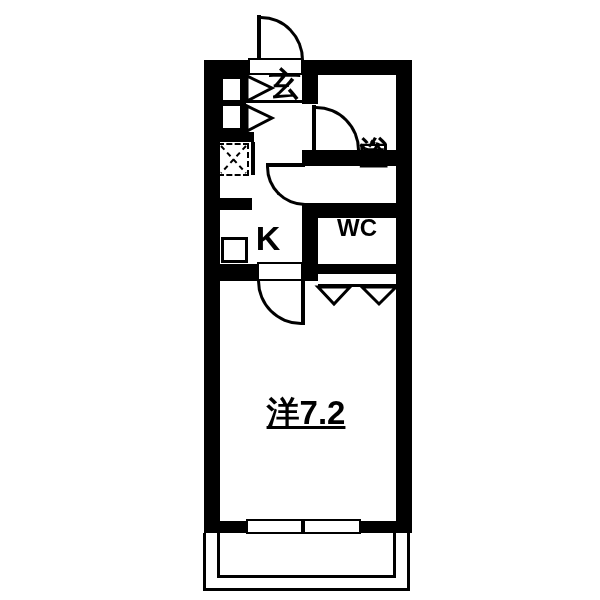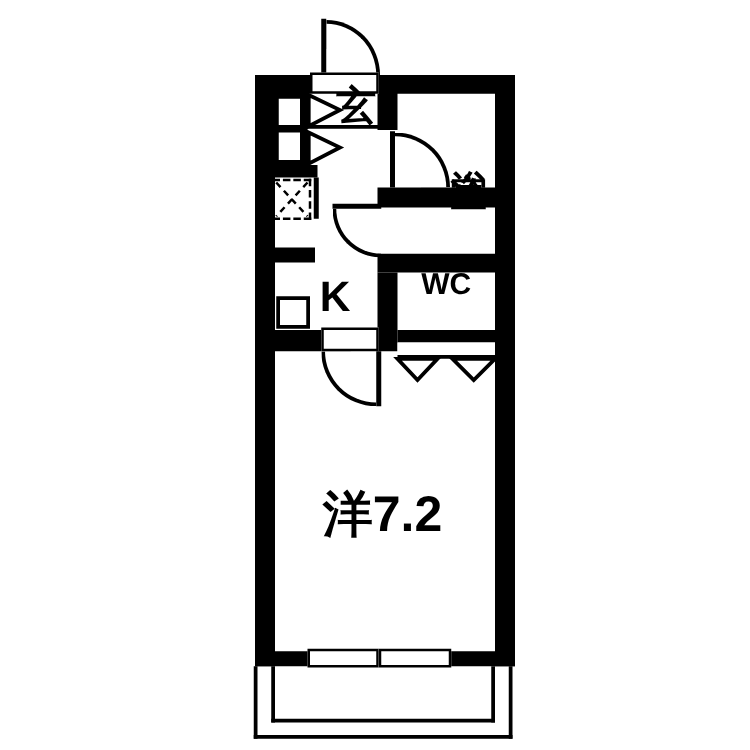--- a/index.html
+++ b/index.html
@@ -75,15 +75,15 @@
     <polygon points="318,287 350,287 334,304" fill="#ffffff" stroke="#000000" stroke-width="3"></polygon>
     <polygon points="362,287 396,287 379,304" fill="#ffffff" stroke="#000000" stroke-width="3"></polygon>
     <line x1="221" y1="146" x2="246" y2="173" stroke="#000000" stroke-width="2" stroke-dasharray="5,4"></line>
     <line x1="246" y1="146" x2="221" y2="173" stroke="#000000" stroke-width="2" stroke-dasharray="5,4"></line>
   </svg>
 
   <div class="abs label" style="left:266px;top:66px;width:38px;height:36px;font-size:32px;">玄</div>
   <div class="abs label vert" style="left:356px;top:78px;width:36px;height:72px;font-size:29px;">浴室</div>
   <div class="abs label" style="left:318px;top:164px;width:78px;height:40px;font-size:24px;margin-top:44px;">WC</div>
   <div class="abs label" style="left:251px;top:219px;width:34px;height:38px;font-size:34px;">K</div>
-  <div class="abs label" style="left:206px;top:389px;width:200px;height:46px;font-size:40px;">洋7.2</div>
+  <div class="abs label" style="left:206px;top:389px;width:200px;height:46px;font-size:33px;text-decoration:underline;">洋7.2</div>
 
 </div>
 
 </body></html>

